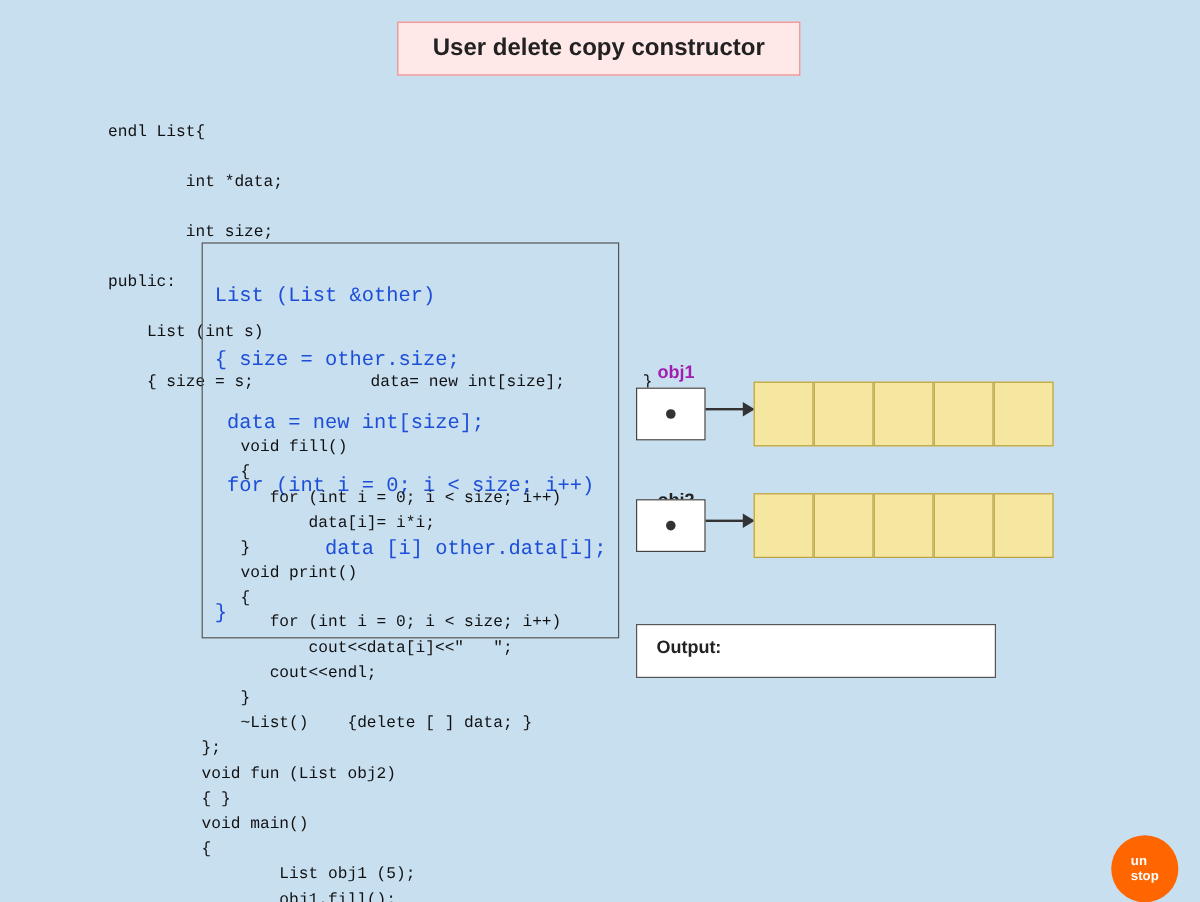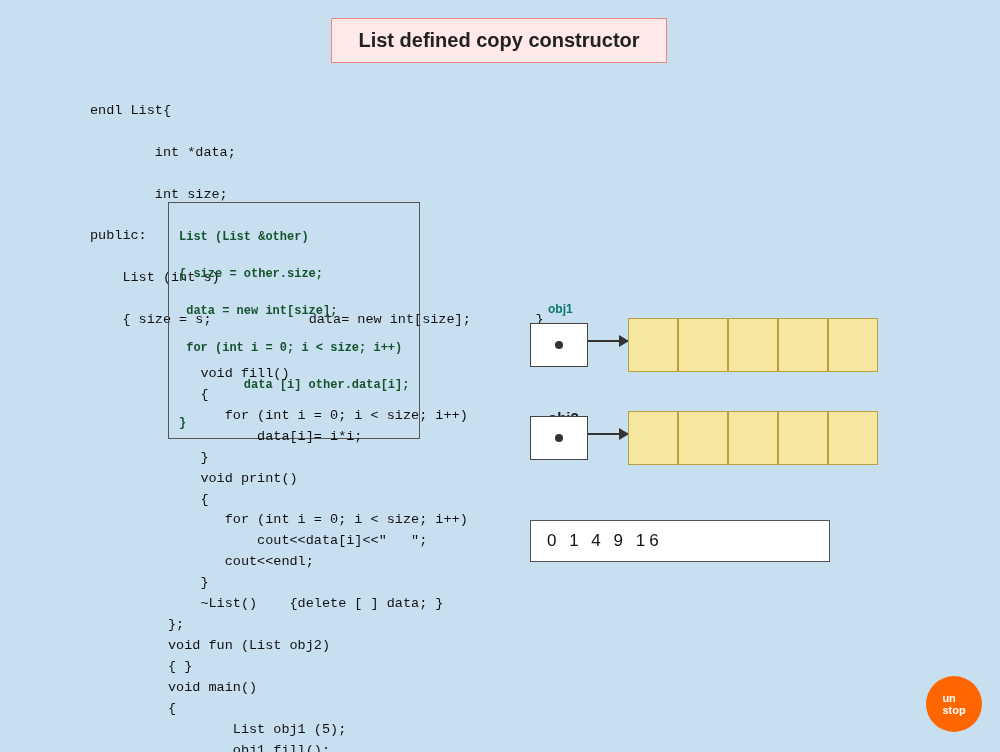--- a/index.html
+++ b/index.html
@@ -38,36 +38,35 @@
       white-space: pre;
     }
 
     .copy-constructor-box {
       position: absolute;
       top: 202px;
       left: 168px;
       border: 1.5px solid #555;
       background: transparent;
       padding: 6px 10px;
-      font-size: 12px;
-      color: #14532d;
+      font-size: 17px;
+      color: #1d4ed8;
       line-height: 1.55;
       white-space: pre;
-      font-weight: bold;
     }
 
     
     .obj1-label {
       position: absolute;
       top: 302px;
       left: 548px;
       font-family: Arial, sans-serif;
-      font-size: 12px;
+      font-size: 15px;
       font-weight: 600;
-      color: #0f766e;
+      color: #a21caf;
     }
 
     .obj1-box {
       position: absolute;
       top: 323px;
       left: 530px;
       width: 58px;
       height: 44px;
       border: 1.5px solid #444;
       background: white;
@@ -196,40 +195,40 @@
     .output-values {
       font-family: Arial, sans-serif;
       font-size: 17px;
       color: #111;
       letter-spacing: 4px;
     }
 
     
     .unstop-logo {
       position: absolute;
-      bottom: 20px;
+      bottom: 0;
       right: 18px;
       width: 56px;
       height: 56px;
       border-radius: 50%;
       background: #ff6600;
       display: flex;
       align-items: center;
       justify-content: center;
       font-family: Arial, sans-serif;
       font-size: 11px;
       font-weight: 700;
       color: white;
     }
   </style>
 </head>
 <body>
 
 <div class="title-box">
-  <span>List defined copy constructor</span>
+  <span>User delete copy constructor</span>
 </div>
 
 <div class="code-area">
 <span>endl List{</span>
 <span>
         int *data;</span>
 <span>
         int size;</span>
 <span>
 public:</span>
@@ -305,18 +304,18 @@
 
 <div class="array-cells-obj2">
   <div class="array-cell"></div>
   <div class="array-cell"></div>
   <div class="array-cell"></div>
   <div class="array-cell"></div>
   <div class="array-cell"></div>
 </div>
 
 <div class="output-box">
-  <div class="output-values">0   1   4   9   16</div>
+  <div class="output-title">Output:</div>
 </div>
 
 <div class="unstop-logo">
   <span>un<br>stop</span>
 </div>
 
 </body></html>

